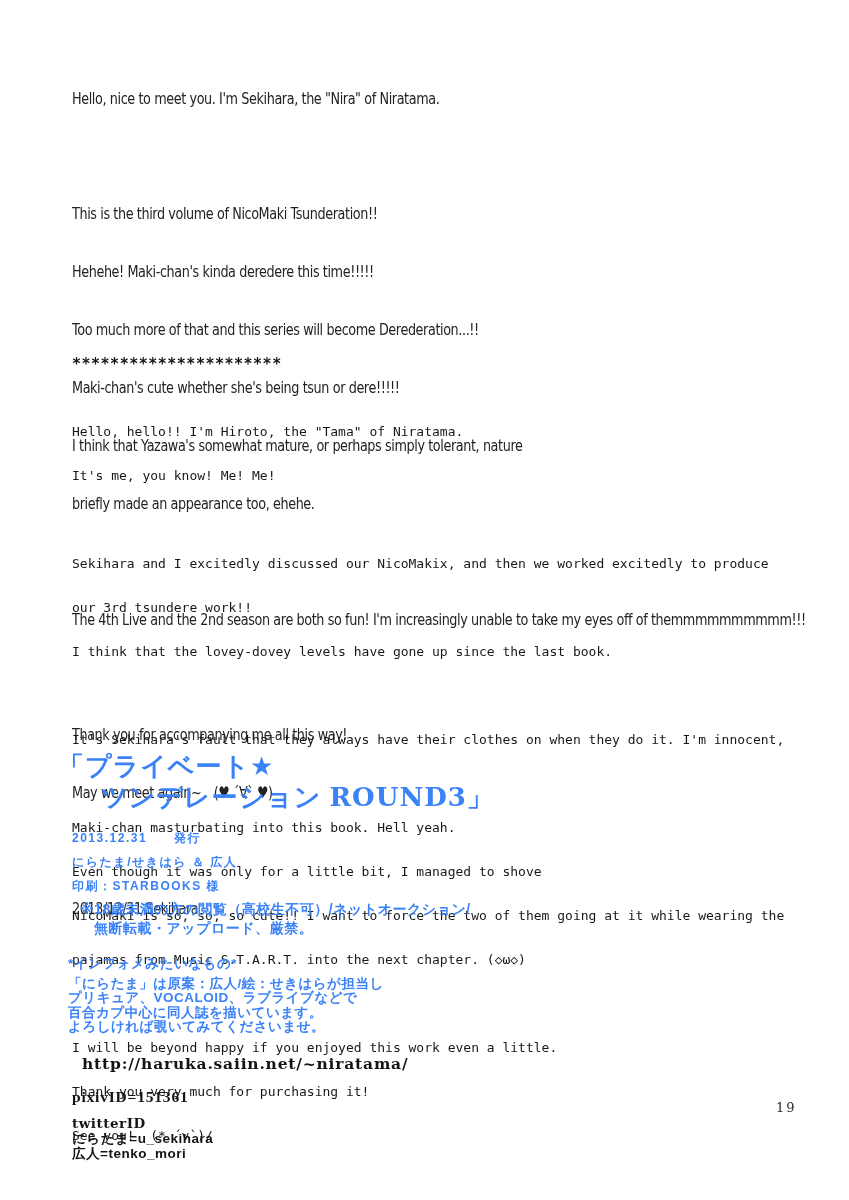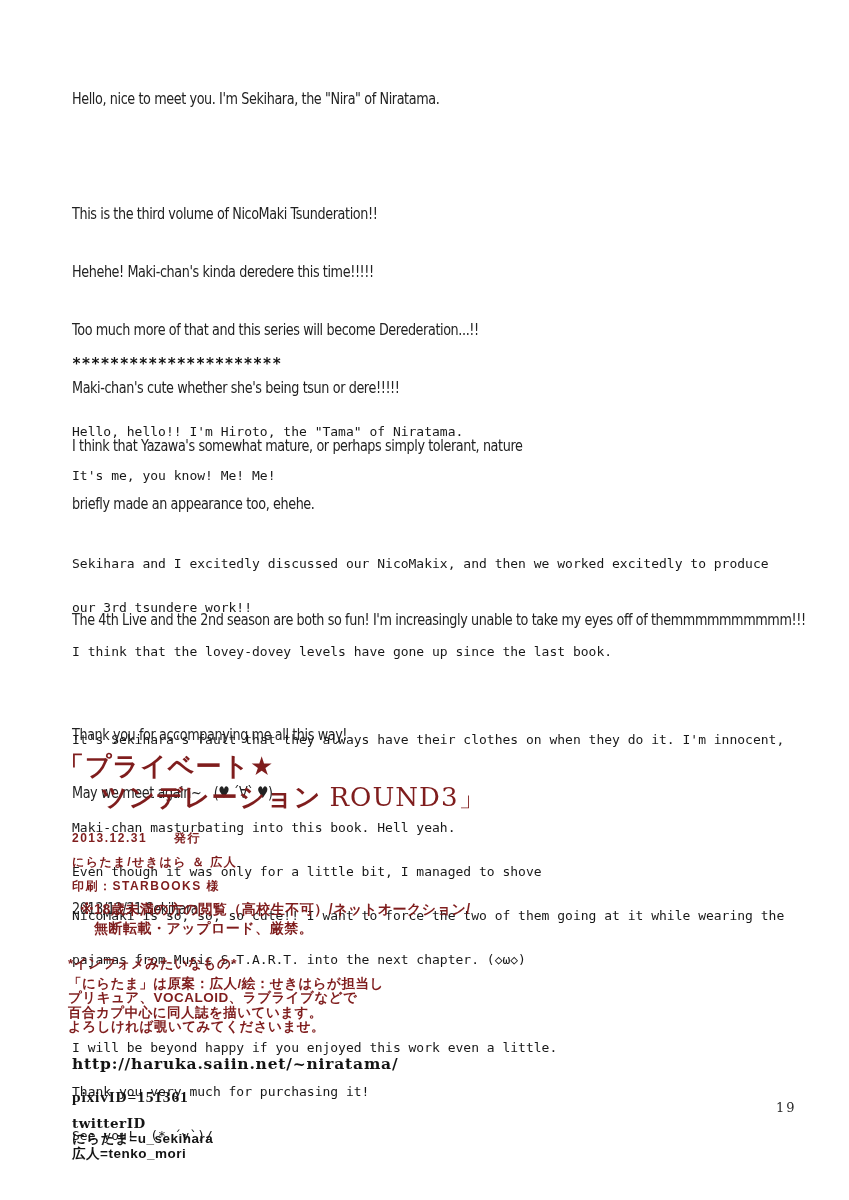--- a/index.html
+++ b/index.html
@@ -24,23 +24,23 @@
   }
 
   
   .mono {
     font-family:"DejaVu Sans Mono", monospace;
     font-size:13px; line-height:14.65px; color:#181818; white-space:pre;
   }
   .mono > div { min-height:14.65px; }
 
   
-  .jp { font-family:"Liberation Sans","DejaVu Sans",sans-serif; font-weight:bold; color:#7f1d1d; }
+  .jp { font-family:"Liberation Sans","DejaVu Sans",sans-serif; font-weight:bold; color:#3b82f6; }
   .title { font-size:26px; line-height:31px; letter-spacing:1px; }
-  .title .latin { font-family:"DejaVu Serif", serif; font-weight:normal;text-align:right; }
+  .title .latin { font-family:"DejaVu Serif", serif; font-weight:bold;text-align:right; }
   .meta { font-size:12px; line-height:24px; letter-spacing:1.5px; }
   .warning { font-size:14px; line-height:18.5px; letter-spacing:0.5px; }
   .warning .indent { padding-left:14px; }
   .info { font-size:13.5px; line-height:14.6px; letter-spacing:0.5px; }
   .info .hdr { margin-bottom:5px; }
 
   .serifb { font-family:"DejaVu Serif", serif; font-weight:bold; color:#141414; }
   .urls { font-size:15.5px; line-height:16.5px; letter-spacing:0.8px; }
   .pixiv { font-size:15.5px; letter-spacing:0.8px; }
   .twitter { font-size:13.5px; line-height:15px; letter-spacing:0.5px; }
@@ -111,21 +111,21 @@
 </div>
 
 <div class="abs jp info" style="left:68px; top:957px;">
   <div class="hdr">*インフォメみたいなもの*</div>
   <div>「にらたま」は原案：広人/絵：せきはらが担当し</div>
   <div>プリキュア、VOCALOID、ラブライブなどで</div>
   <div>百合カプ中心に同人誌を描いています。</div>
   <div>よろしければ覗いてみてくださいませ。</div>
 </div>
 
-<div class="abs serifb urls" style="left:72px; top:1056px;text-align:right;">
+<div class="abs serifb urls" style="left:82px; top:1056px;text-align:right;">
   <div>http://haruka.saiin.net/~niratama/</div>
 </div>
 <div class="abs serifb pixiv" style="left:72px; top:1088px;font-family:Liberation Serif, serif;">pixivID=151361</div>
 
 <div class="abs serifb twitter" style="left:72px; top:1116px;">
   <div>twitterID</div>
   <div class="jpmix">にらたま=u_sekihara</div>
   <div class="jpmix">広人=tenko_mori</div>
 </div>
 

